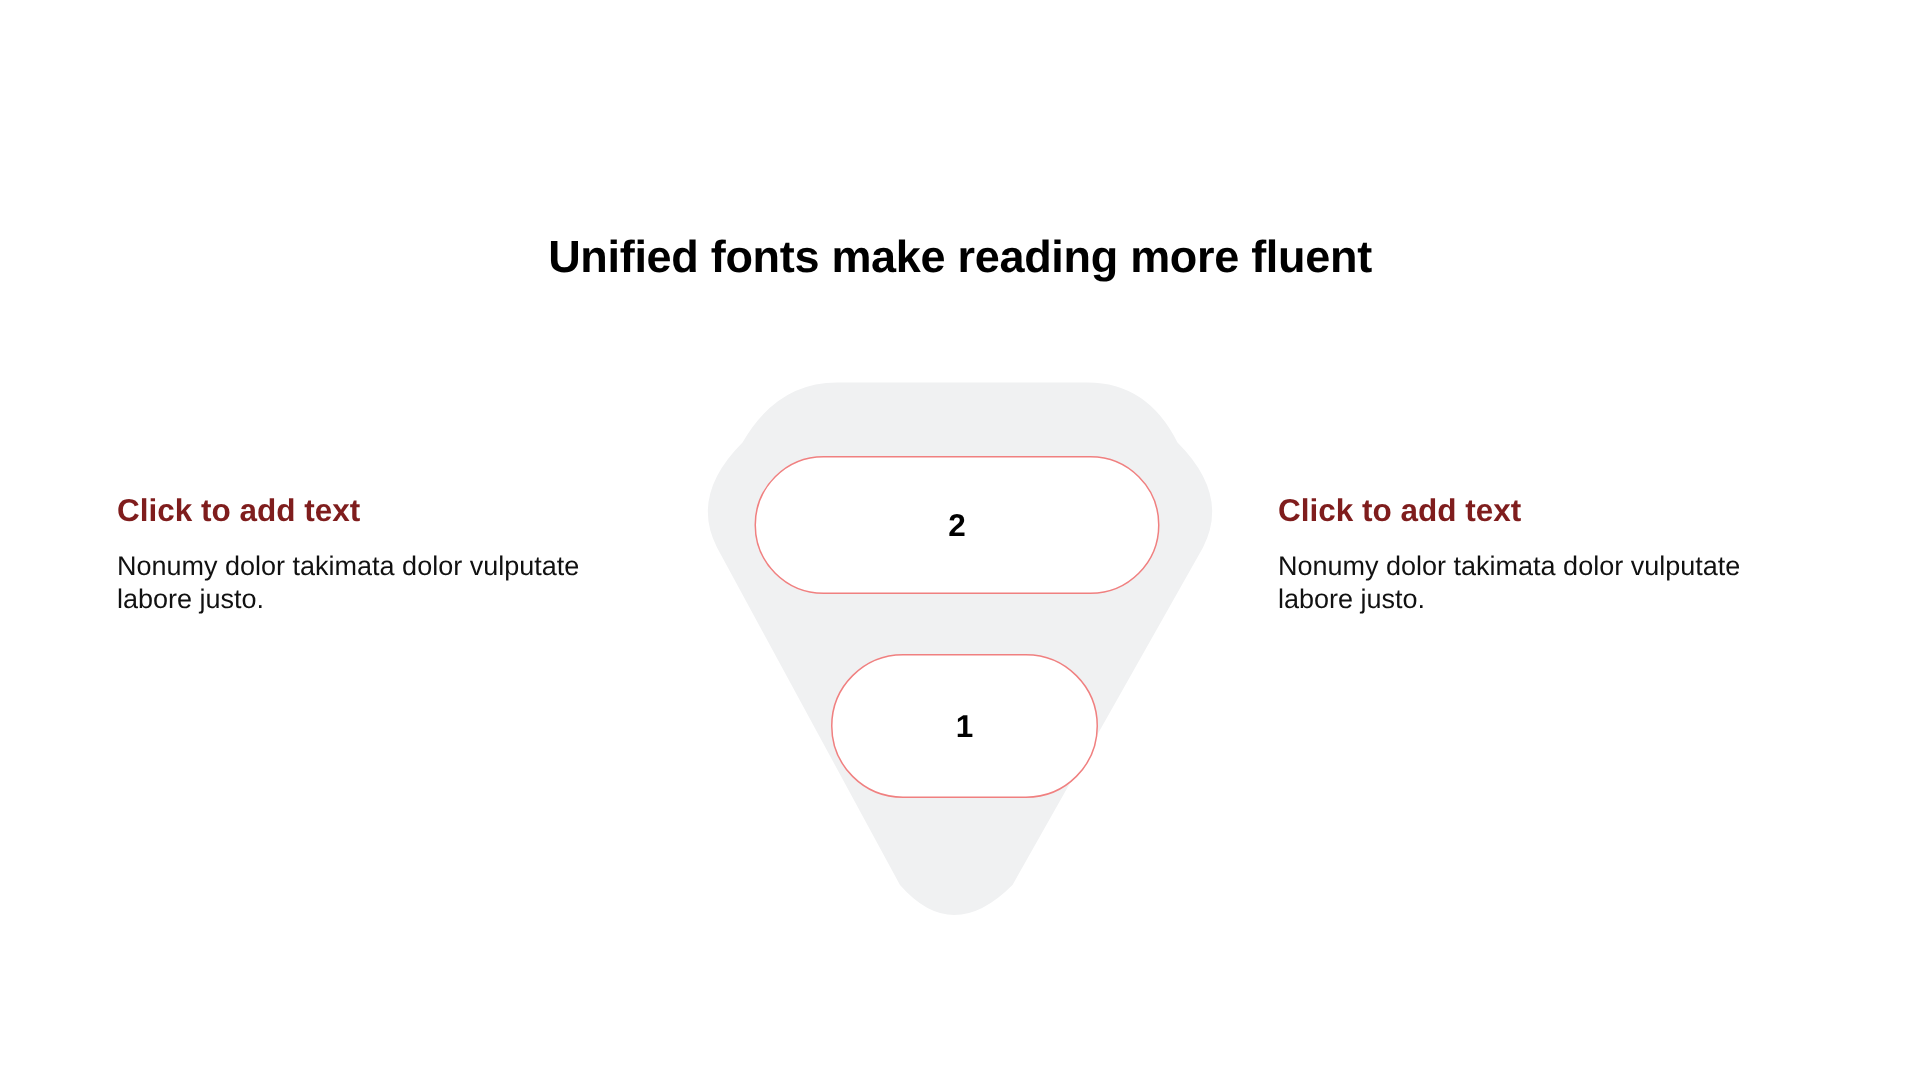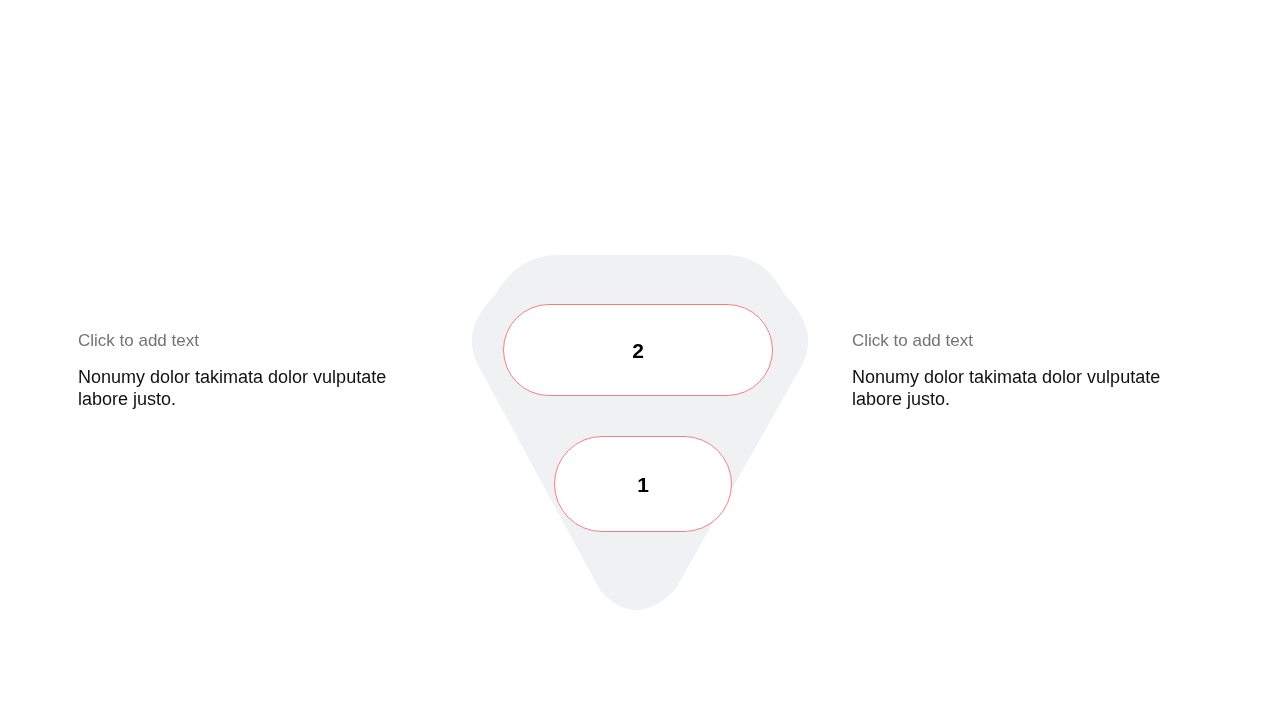--- a/index.html
+++ b/index.html
@@ -40,25 +40,25 @@
   
   .text-col {
     position: absolute;
     top: 328px;
     width: 340px;
   }
   .text-col.left  { left: 78px; }
   .text-col.right { left: 852px; }
 
   .col-heading {
-    font-size: 17px;
-    font-weight: normal;
+    font-size: 21px;
+    font-weight: bold;
     line-height: 26px;
     margin: 0 0 12px 0;
-    color: #737373;
+    color: #7f1d1d;
   }
   .col-body {
     font-size: 18px;
     font-weight: normal;
     line-height: 22px;
     margin: 0;
     color: #111111;
     width: 330px;
   }
 
@@ -106,20 +106,21 @@
     top: 436px;
     width: 178px;
     height: 96px;
   }
 </style>
 </head>
 <body style="background: rgb(255, 255, 255);">
 
 <div id="slide">
 
+  <div class="slide-title">Unified fonts make reading more fluent</div>
 
   <div class="text-col left">
     <div class="col-heading">Click to add text</div>
     <div class="col-body">Nonumy dolor takimata dolor vulputate labore justo.</div>
   </div>
 
   <div class="text-col right">
     <div class="col-heading">Click to add text</div>
     <div class="col-body">Nonumy dolor takimata dolor vulputate labore justo.</div>
   </div>

